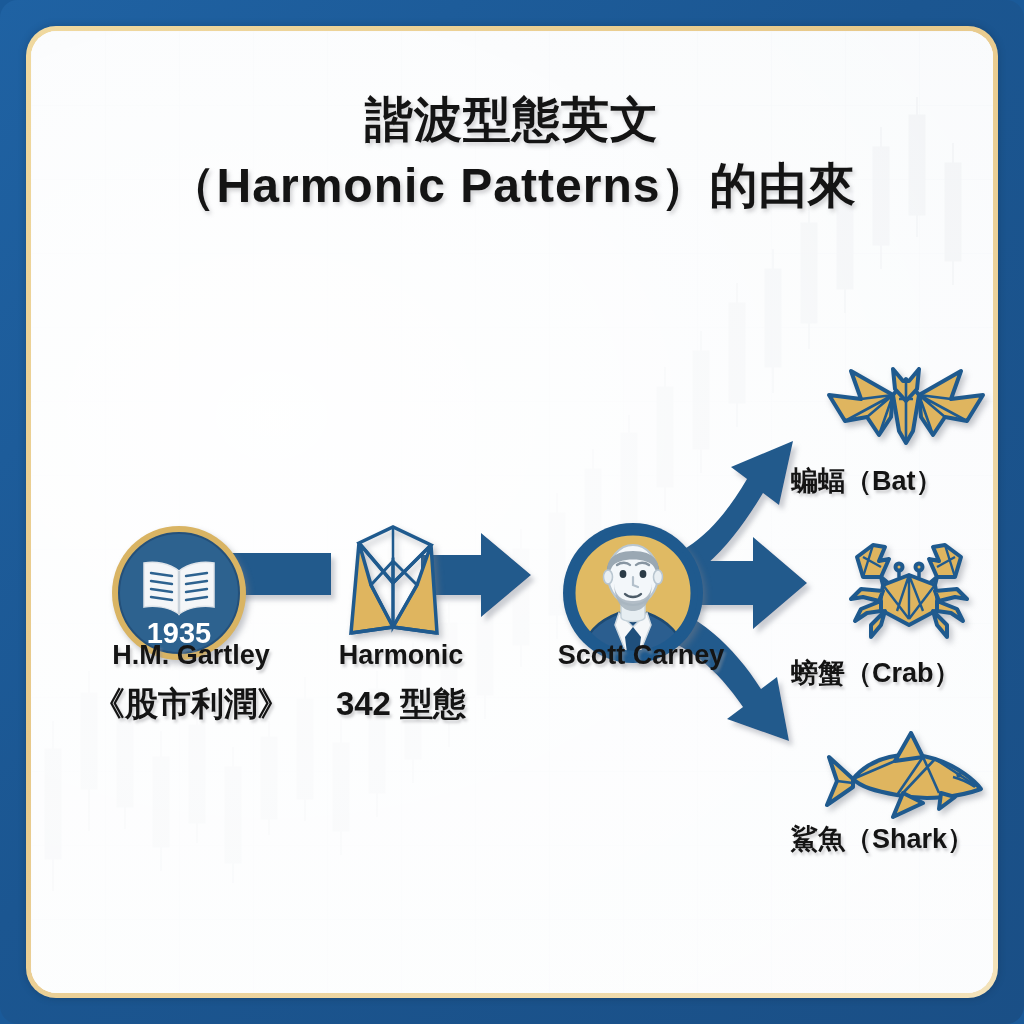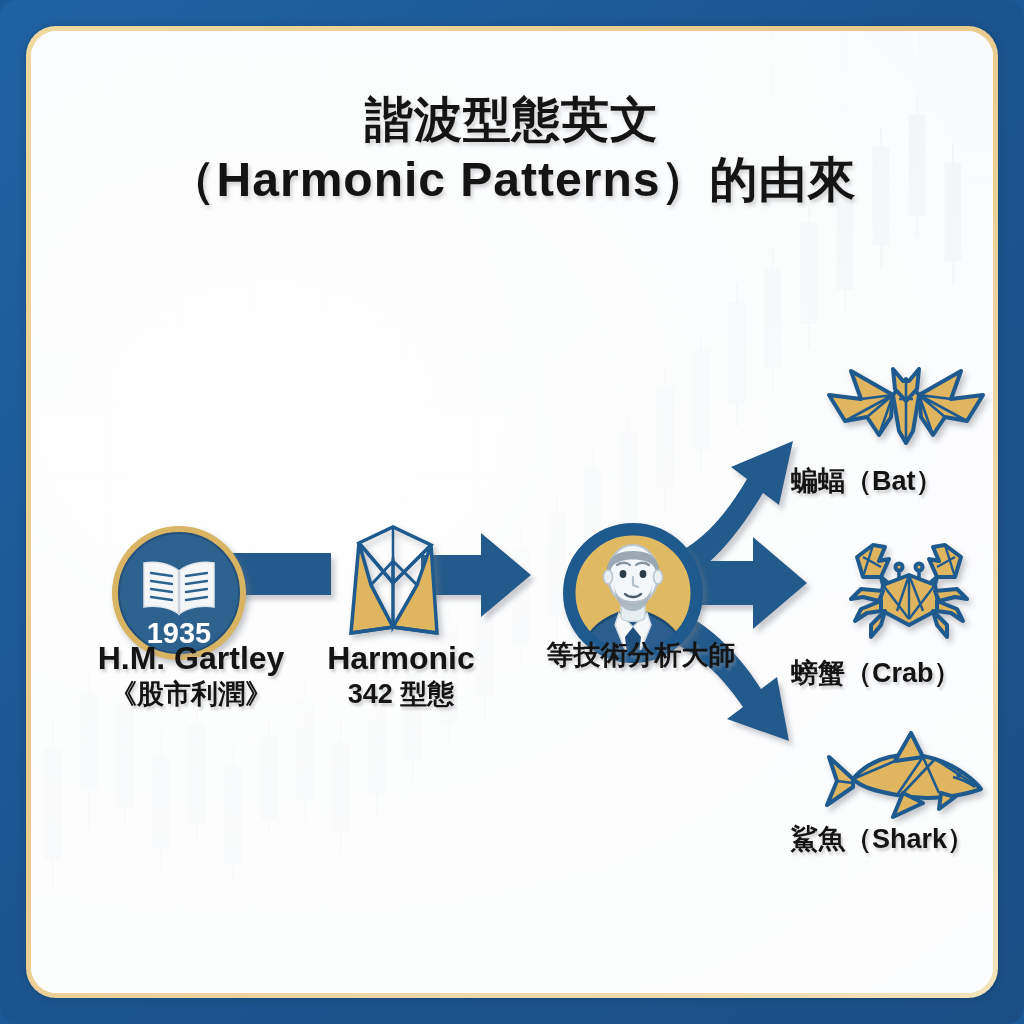--- a/index.html
+++ b/index.html
@@ -78,35 +78,35 @@
   }
   .title-line {
     font-family: "Liberation Sans", "DejaVu Sans", sans-serif;
     font-weight: bold;
     color: #141414;
     letter-spacing: 1px;
     line-height: 1.12;
     text-shadow: 2px 3px 4px rgba(150,150,155,0.45);
   }
   #title-line1 { font-size: 48px; }
-  #title-line2 { font-size: 48px; margin-top: 6px; }
+  #title-line2 { font-size: 48px; margin-top: 12px; }
 
   
   .node-label {
     position: absolute;
     text-align: center;
     z-index: 7;
     font-weight: bold;
     color: #141414;
     line-height: 1.22;
     text-shadow: 2px 3px 3px rgba(150,150,155,0.45);
     white-space: nowrap;
   }
-  .node-label .l1 { display: block; font-size: 32px; }
-  .node-label .l2 { display: block; font-size: 27px; }
+  .node-label .l1 { display: block; font-size: 27px; }
+  .node-label .l2 { display: block; font-size: 33px; margin-top: 12px; }
 
   #label-gartley  { left: 20px;  top: 608px; width: 280px; }
   #label-pattern  { left: 250px; top: 608px; width: 240px; }
   #label-carney   { left: 460px; top: 608px; width: 300px; }
 
   .leaf-label {
     position: absolute;
     z-index: 7;
     font-weight: bold;
     font-size: 27px;
@@ -444,21 +444,21 @@
 
     <div class="node-label" id="label-gartley">
       <span class="l1">H.M. Gartley</span>
       <span class="l2">《股市利潤》</span>
     </div>
     <div class="node-label" id="label-pattern">
       <span class="l1">Harmonic</span>
       <span class="l2">342 型態</span>
     </div>
     <div class="node-label" id="label-carney">
-      <span class="l2">等技術分析大師</span>
+      <span class="l1">Scott Carney</span>
     </div>
 
     <div class="leaf-label" id="label-bat">蝙蝠（Bat）</div>
     <div class="leaf-label" id="label-crab">螃蟹（Crab）</div>
     <div class="leaf-label" id="label-shark">鯊魚（Shark）</div>
 
   </div>
 </div>
 
 </body></html>

